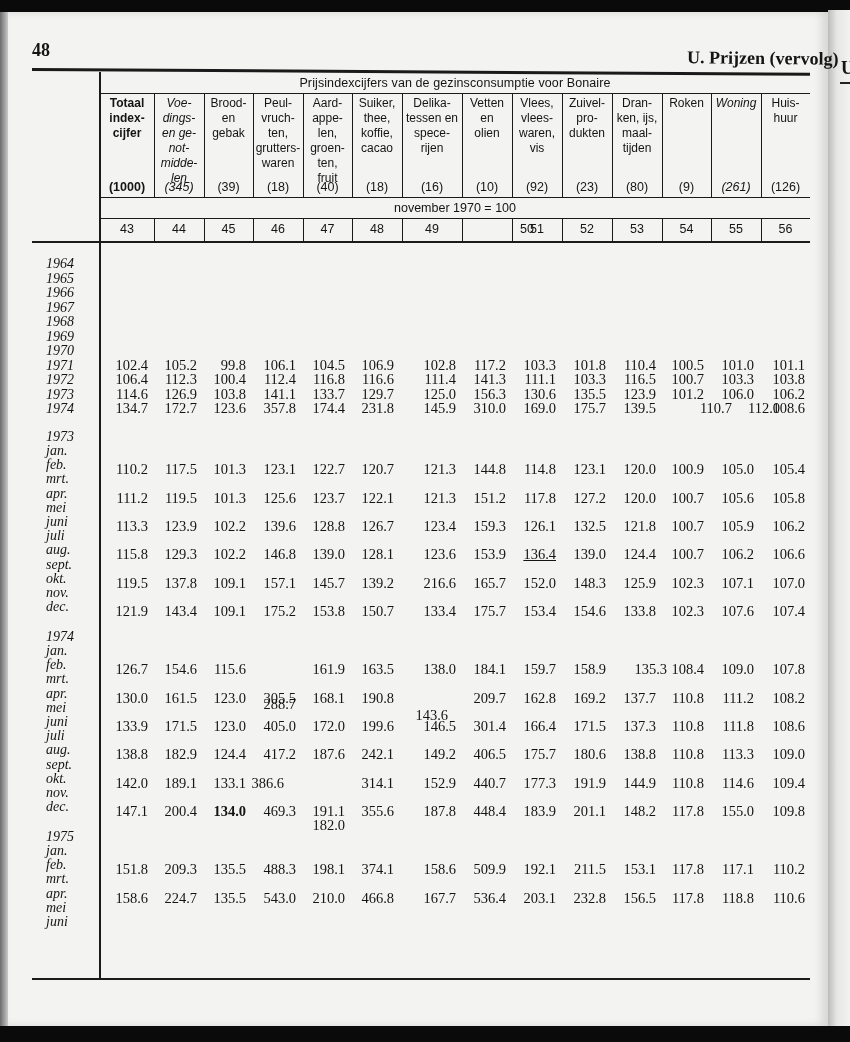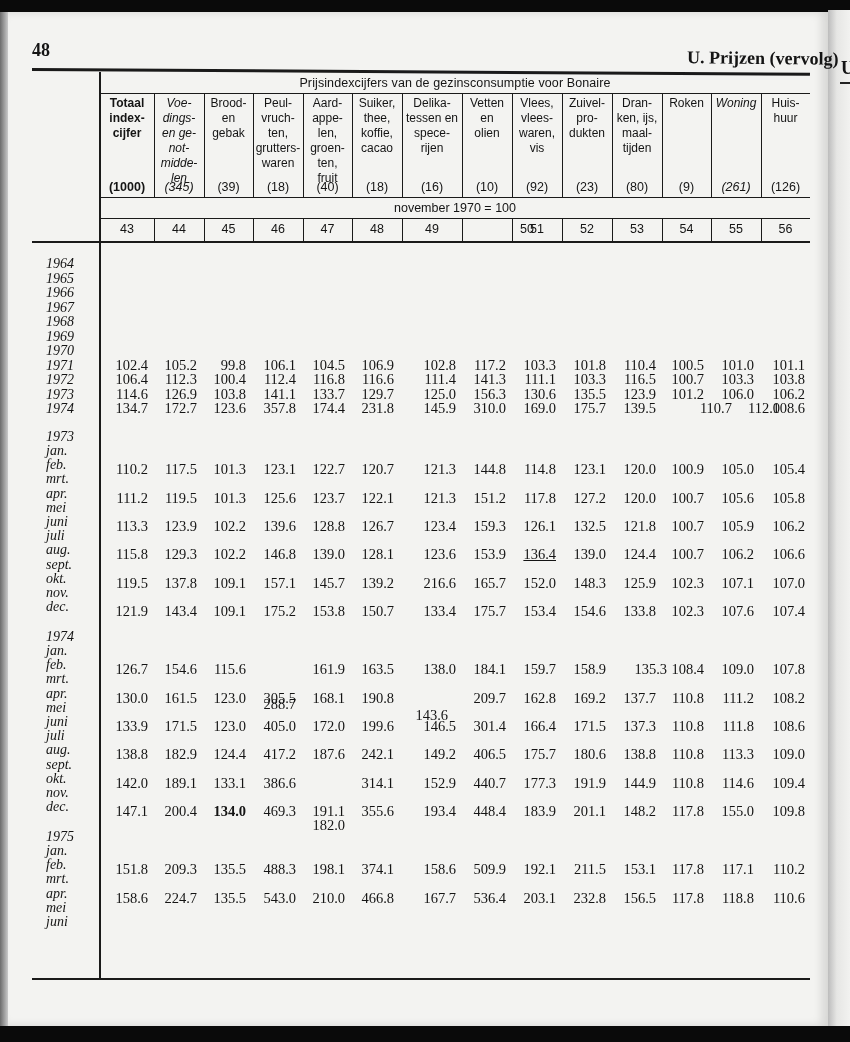--- a/index.html
+++ b/index.html
@@ -457,38 +457,38 @@
     <div class="val" style="left:458px; top:746.4px;">406.5</div>
     <div class="val" style="left:508px; top:746.4px;">175.7</div>
     <div class="val" style="left:558px; top:746.4px;">180.6</div>
     <div class="val" style="left:608px; top:746.4px;">138.8</div>
     <div class="val" style="left:656px; top:746.4px;">110.8</div>
     <div class="val" style="left:706px; top:746.4px;">113.3</div>
     <div class="val" style="left:757px; top:746.4px;">109.0</div>
     <div class="val" style="left:100px; top:774.8px;">142.0</div>
     <div class="val" style="left:149px; top:774.8px;">189.1</div>
     <div class="val" style="left:198px; top:774.8px;">133.1</div>
-    <div class="val" style="left:248px; top:774.8px;font-family:Liberation Serif, serif;">386.6</div>
+    <div class="val" style="left:236px; top:774.8px;font-family:Liberation Serif, serif;">386.6</div>
     <div class="val" style="left:297px; top:774.8px;margin-top:42px;">182.0</div>
     <div class="val" style="left:346px; top:774.8px;">314.1</div>
     <div class="val" style="left:408px; top:774.8px;">152.9</div>
     <div class="val" style="left:458px; top:774.8px;">440.7</div>
     <div class="val" style="left:508px; top:774.8px;">177.3</div>
     <div class="val" style="left:558px; top:774.8px;">191.9</div>
     <div class="val" style="left:608px; top:774.8px;">144.9</div>
     <div class="val" style="left:656px; top:774.8px;">110.8</div>
     <div class="val" style="left:706px; top:774.8px;">114.6</div>
     <div class="val" style="left:757px; top:774.8px;">109.4</div>
     <div class="val" style="left:100px; top:803.2px;">147.1</div>
     <div class="val" style="left:149px; top:803.2px;">200.4</div>
     <div class="val" style="left:198px; top:803.2px;font-weight:bold;">134.0</div>
     <div class="val" style="left:248px; top:803.2px;">469.3</div>
     <div class="val" style="left:297px; top:803.2px;">191.1</div>
     <div class="val" style="left:346px; top:803.2px;">355.6</div>
-    <div class="val" style="left:408px; top:803.2px;">193.4</div>
+    <div class="val" style="left:408px; top:803.2px;">187.8</div>
     <div class="val" style="left:458px; top:803.2px;">448.4</div>
     <div class="val" style="left:508px; top:803.2px;">183.9</div>
     <div class="val" style="left:558px; top:803.2px;">201.1</div>
     <div class="val" style="left:608px; top:803.2px;">148.2</div>
     <div class="val" style="left:656px; top:803.2px;">117.8</div>
     <div class="val" style="left:706px; top:803.2px;">155.0</div>
     <div class="val" style="left:757px; top:803.2px;">109.8</div>
     <div class="rowlbl" style="top:830px;">1975</div>
     <div class="rowlbl" style="top:844px;">jan.</div>
     <div class="rowlbl" style="top:858.2px;">feb.</div>

